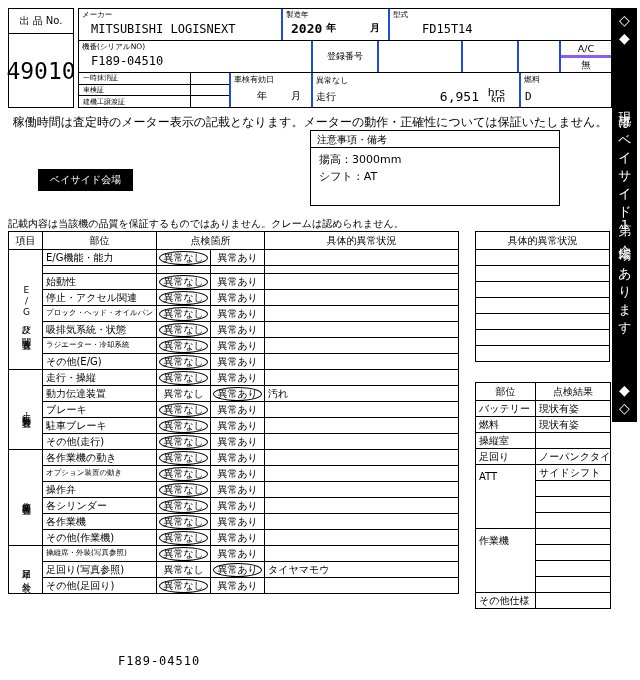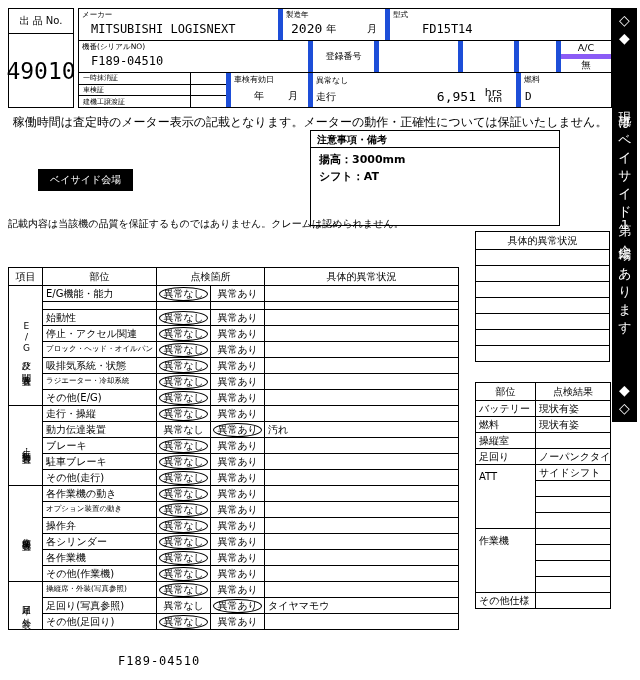--- a/index.html
+++ b/index.html
@@ -11,58 +11,58 @@
   
   .lot-box { position:absolute; left:8px; top:8px; width:66px; height:100px; border:1px solid #000; }
   .lot-head { height:25px; border-bottom:1px solid #000; display:flex; align-items:center; justify-content:center; font-size:10px; }
   .lot-val { height:73px; display:flex; align-items:center; justify-content:center; font-size:23px; letter-spacing:0px; }
 
   
   .hgrid { position:absolute; left:78px; top:8px; width:534px; height:100px; border:1px solid #000; display:flex; flex-direction:column; }
   .hrow { display:flex; border-bottom:1px solid #000; position:relative; }
   .hrow:last-child { border-bottom:none; }
   .r1 { height:32px; } .r2 { height:32px; } .r3 { flex:1; }
-  .hcell { border-right:5px solid #1d4ed8; position:relative; overflow:hidden; }
+  .hcell { border-right:2px solid #1d4ed8; position:relative; overflow:hidden; }
   .hcell:last-child { border-right:none; }
   .grow { flex:1; }
   .clabel { position:absolute; top:1px; left:3px; font-size:7.5px; white-space:nowrap; }
   .cval { position:absolute; bottom:4px; left:12px; font-size:12px; white-space:nowrap; }
-  .yearline { position:absolute; bottom:4px; left:8px; right:8px; display:flex; align-items:flex-end; font-size:10px; }
+  .yearline { position:absolute; bottom:4px; left:8px; right:8px; display:flex; align-items:flex-start; font-size:10px;font-weight:bold; }
   .yearline .yv { font-size:13px; margin-right:4px; }
   .yearline .mu { margin-left:auto; }
   .regc { display:flex; align-items:center; justify-content:center; font-size:9px; }
   .accell { display:flex; flex-direction:column; }
-  .achalf { flex:1; border-bottom:5px solid #8b5cf6; display:flex; align-items:center; justify-content:center; font-size:9.5px; }
+  .achalf { flex:1; border-bottom:3px solid #8b5cf6; display:flex; align-items:center; justify-content:center; font-size:9.5px; }
   .achalf:last-child { border-bottom:none; }
   .docs { display:flex; flex-direction:column; }
   .docrow { flex:1; display:flex; border-bottom:1px solid #000; }
   .docrow:last-child { border-bottom:none; }
   .doclabel { width:112px; border-right:1px solid #000; font-size:7px; display:flex; align-items:center; padding-left:4px; white-space:nowrap; }
   .docval { flex:1; }
   .shval { position:absolute; bottom:4px; left:0; right:10px; display:flex; justify-content:flex-end; gap:24px; font-size:10px; }
   .hourslbl { position:absolute; top:2px; left:3px; font-size:8px; }
   .runlbl { position:absolute; bottom:3px; left:3px; font-size:10px; }
   .hoursval { position:absolute; top:16px; right:40px; font-size:13px; }
   .hoursunit { position:absolute; top:13px; right:14px; font-size:11px; }
   .kmunit { position:absolute; bottom:3px; right:14px; font-size:9px; }
   .fuelval { position:absolute; bottom:4px; left:4px; font-size:11px; }
 
   
   .meter-note { position:absolute; left:8px; top:114px; width:604px; text-align:center; font-size:12px; white-space:nowrap; }
-  .notes-box { position:absolute; left:310px; top:130px; width:250px; height:96px; border:1px solid #000;font-weight:bold; }
+  .notes-box { position:absolute; left:310px; top:130px; width:250px; height:76px; border:1px solid #000; }
   .notes-title { height:17px; border-bottom:1px solid #000; font-size:10px; padding:2px 6px; }
   .notes-body { padding:4px 8px; font-size:11px; line-height:1.5; white-space:pre-line; }
   .venue-badge { position:absolute; left:38px; top:169px; background:#000; color:#fff; font-size:10px; padding:4px 12px; }
   .disclaimer { position:absolute; left:8px; top:217px; font-size:10px; white-space:nowrap; }
 
   
   table { border-collapse:collapse; table-layout:fixed; }
   th, td { border:1px solid #000; font-size:10px; font-weight:normal; padding:0 3px; overflow:hidden; white-space:nowrap; line-height:1.1; }
   th { text-align:center; }
-  .insp-wrap { position:absolute; left:8px; top:231px;margin-top:36px; }
+  .insp-wrap { position:absolute; left:8px; top:231px; }
   .insp tr { height:16px; }
   .insp thead tr { height:18px; }
   .insp tr.half { height:8px; }
   .insp td.vlabel { writing-mode:vertical-rl; text-orientation:upright; text-align:center; font-size:9px; letter-spacing:1px; padding:2px 0; }
   .insp td.opt { text-align:center; padding:0 1px; }
   .circled { display:inline-block; border:1.5px solid #000; border-radius:50%; padding:0 3px 1px 3px; margin:-3px 0; }
   td.sm, .sm { font-size:7.5px; }
   .detail-wrap { position:absolute; left:475px; top:231px; }
   .detail { width:135px; }
   .detail tr { height:16px; }

